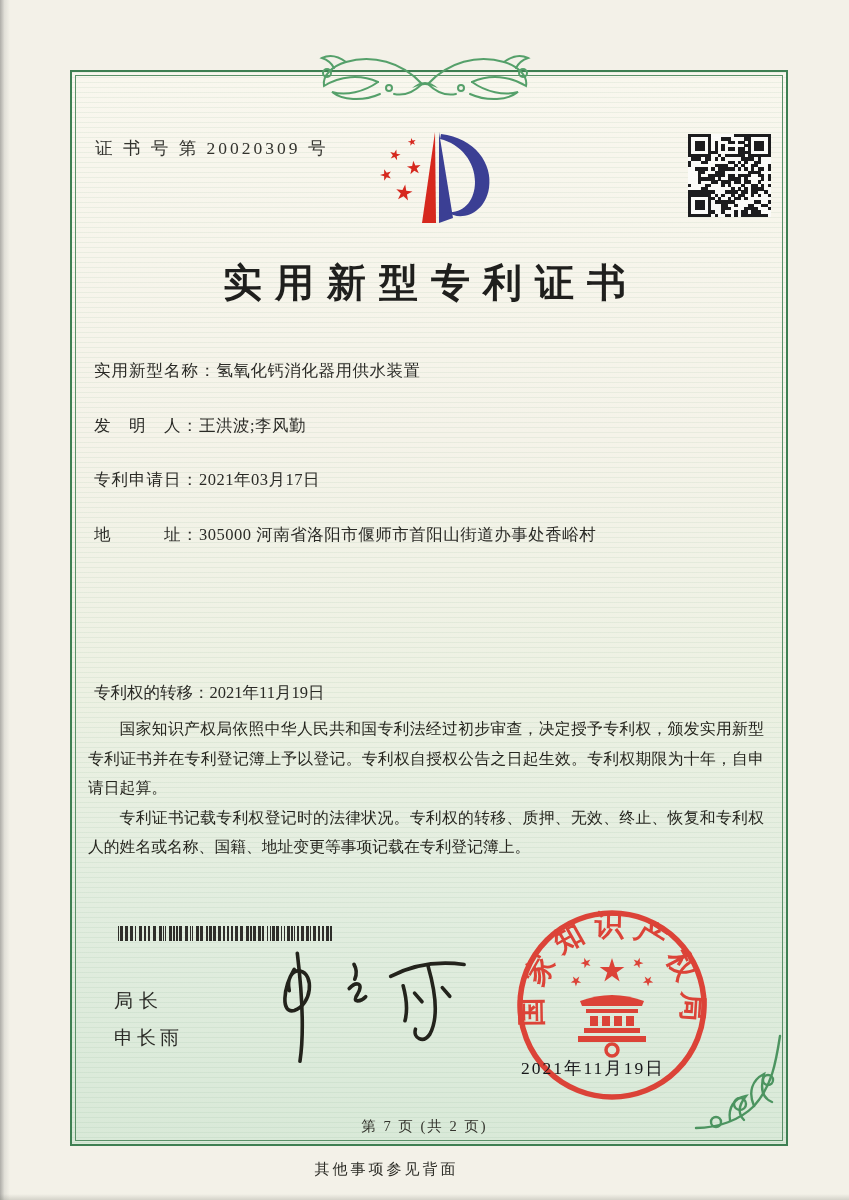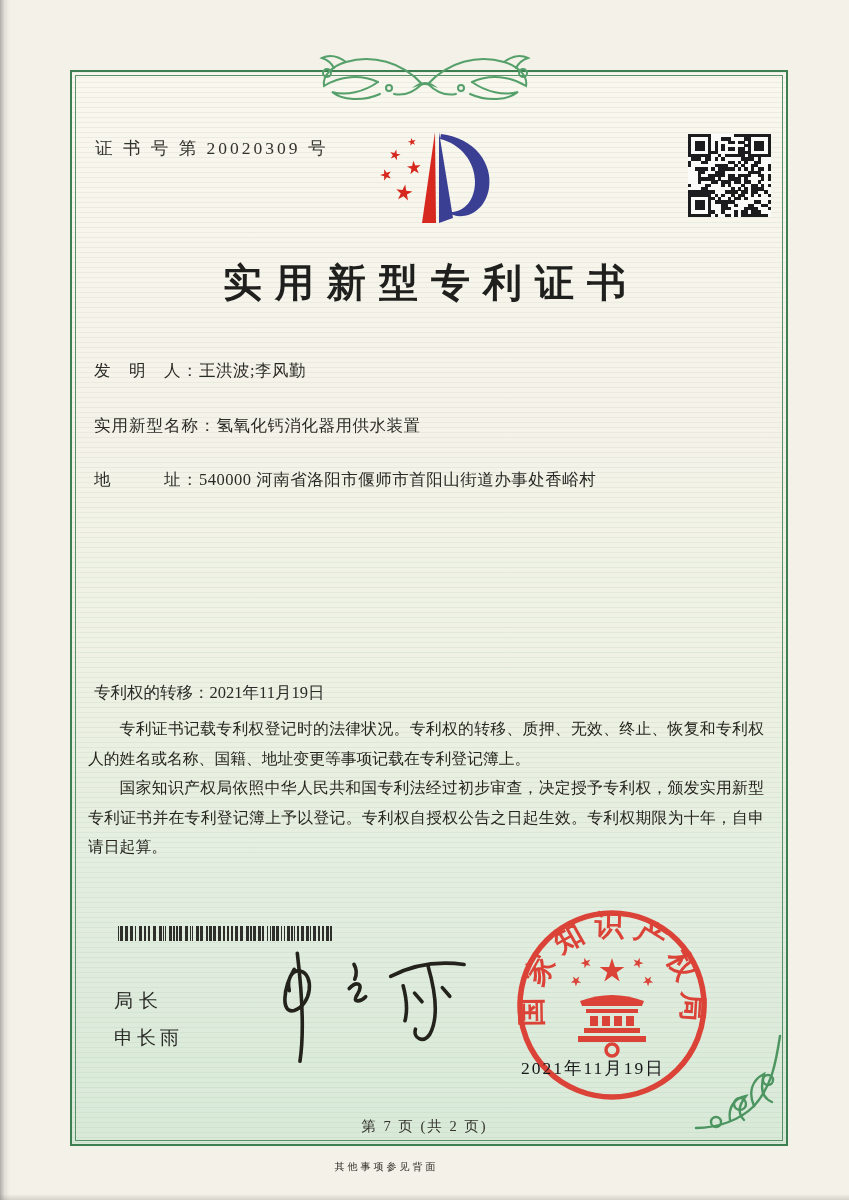--- a/index.html
+++ b/index.html
@@ -45,21 +45,21 @@
   .barcode i{position:absolute;top:0;bottom:0;background:#2e2e2a;}
 
   .signer-title{left:114px;top:988px;font-size:19px;letter-spacing:6px;}
   .signer-name{left:114px;top:1025px;font-size:19px;letter-spacing:4px;}
 
   .signature{left:244px;top:940px;}
   .seal{left:512px;top:905px;opacity:.93;}
   .seal-date{left:521px;top:1056px;font-size:17.5px;letter-spacing:2px;color:#17171a;z-index:3;}
 
   .page-indicator{left:0;top:1117px;width:849px;text-align:center;font-size:14.5px;letter-spacing:2px;color:#33332c;}
-  .back-note{left:0;top:1160px;width:773px;text-align:center;font-size:10px;letter-spacing:3px;color:#2c2c26;}
+  .back-note{left:0;top:1160px;width:773px;text-align:center;font-size:15px;letter-spacing:3px;color:#2c2c26;}
 
   .logo{left:365px;top:122px;}
   .qr{left:688px;top:134px;width:83px;height:83px;background:#fbfbf9;}
   .qr i{position:absolute;width:3.4px;height:3.4px;background:#1c1c1e;}
 
   .ornament-top{left:294px;top:46px;}
   .ornament-corner{left:688px;top:1028px;}
 </style>
 </head>
 <body>
@@ -431,37 +431,40 @@
     <i style="left:66.39999999999999px;top:79.67999999999999px"></i>
     <i style="left:69.72px;top:79.67999999999999px"></i>
     <i style="left:73.03999999999999px;top:79.67999999999999px"></i>
     <i style="left:76.36px;top:79.67999999999999px"></i>
   </div>
 
 <div class="abs title">实用新型专利证书</div>
 
 <div class="abs fields">
   <div class="field-row">
+    <span class="flabel">实用新型名称：</span><span class="fvalue">氢氧化钙消化器用供水装置</span>
+  </div>
+  <div class="field-row">
     <span class="flabel">发　明　人：</span><span class="fvalue">王洪波;李风勤</span>
   </div>
   <div class="field-row">
-    <span class="flabel">实用新型名称：</span><span class="fvalue">氢氧化钙消化器用供水装置</span>
+    <span class="flabel">专利申请日：</span><span class="fvalue">2021年03月17日</span>
   </div>
   <div class="field-row">
-    <span class="flabel">地　　　址：</span><span class="fvalue">540000 河南省洛阳市偃师市首阳山街道办事处香峪村</span>
+    <span class="flabel">地　　　址：</span><span class="fvalue">305000 河南省洛阳市偃师市首阳山街道办事处香峪村</span>
   </div>
 </div>
 
 <div class="abs grant-row">
   <span>专利权的转移：</span><span>2021年11月19日</span>
 </div>
 
 <div class="abs body-text">
+  <p>国家知识产权局依照中华人民共和国专利法经过初步审查，决定授予专利权，颁发实用新型专利证书并在专利登记簿上予以登记。专利权自授权公告之日起生效。专利权期限为十年，自申请日起算。</p>
   <p>专利证书记载专利权登记时的法律状况。专利权的转移、质押、无效、终止、恢复和专利权人的姓名或名称、国籍、地址变更等事项记载在专利登记簿上。</p>
-  <p>国家知识产权局依照中华人民共和国专利法经过初步审查，决定授予专利权，颁发实用新型专利证书并在专利登记簿上予以登记。专利权自授权公告之日起生效。专利权期限为十年，自申请日起算。</p>
 </div>
 
 <div class="abs barcode">
     <i style="left:0px;width:1px"></i>
     <i style="left:2px;width:3px"></i>
     <i style="left:7px;width:3px"></i>
     <i style="left:12px;width:3px"></i>
     <i style="left:17px;width:1px"></i>
     <i style="left:21px;width:3px"></i>
     <i style="left:26px;width:2px"></i>

